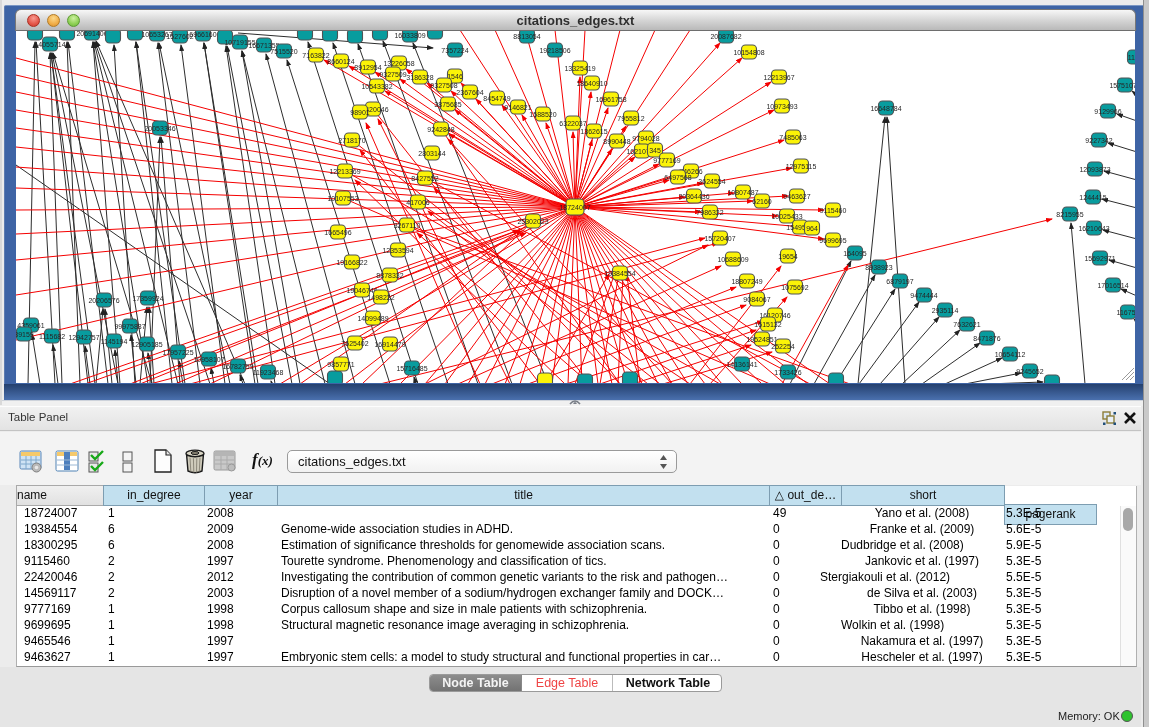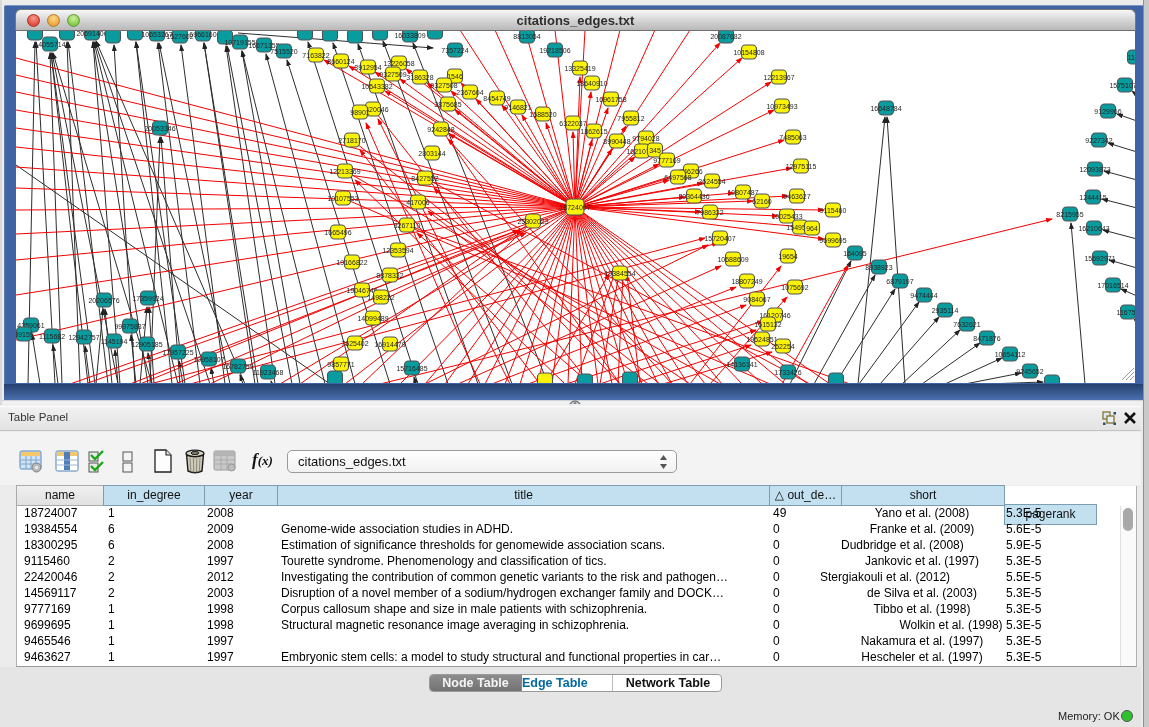--- a/index.html
+++ b/index.html
@@ -597,21 +597,21 @@
 <circle cx="18.5" cy="18.5" r="3.5" fill="#bdbdbd" stroke="#999"></circle>
 </svg>
 <div style="position:absolute;left:252px;top:450px;font-family:'Liberation Serif',serif;font-style:italic;font-weight:bold;font-size:17px;color:#111">f<span style="font-size:13px">(x)</span></div>
 <div class="abs" style="left:287px;top:450px;width:390px;height:23px;background:linear-gradient(#ffffff,#f1f1f1);border:1px solid #9a9a9a;border-radius:5px;font-size:13px;color:#111;line-height:21px;padding-left:10px">citations_edges.txt
 <svg style="position:absolute;right:8px;top:3px" width="9" height="16" viewBox="0 0 9 16">
       <path d="M4.5 1 L8 6 L1 6 Z" fill="#555"></path>
       <path d="M4.5 15 L8 10 L1 10 Z" fill="#555"></path>
     </svg></div>
 
 <div class="abs" style="left:16px;top:486px;width:1121px;height:181px;background:#ffffff;border-left:1px solid #b0b0b0;border-right:1px solid #b0b0b0;border-bottom:1px solid #999"></div>
-<div style="position:absolute;left:16px;top:485px;width:88px;height:21px;background:linear-gradient(#f0f0f0,#e1e1e1);border:1px solid #a9a9a9;text-align:center;line-height:19px;font-size:12px;color:#111">name</div>
+<div style="position:absolute;left:16px;top:485px;width:88px;height:21px;background:linear-gradient(#f0f0f0,#e1e1e1);border:1px solid #a9a9a9;line-height:19px;font-size:12px;color:#111">name</div>
 <div style="position:absolute;left:103px;top:485px;width:102px;height:21px;background:#c2e0ef;border:1px solid #7d9db1;text-align:center;line-height:19px;font-size:12px;color:#111">in_degree</div>
 <div style="position:absolute;left:204px;top:485px;width:74px;height:21px;background:#c2e0ef;border:1px solid #7d9db1;text-align:center;line-height:19px;font-size:12px;color:#111">year</div>
 <div style="position:absolute;left:277px;top:485px;width:493px;height:21px;background:#c2e0ef;border:1px solid #7d9db1;text-align:center;line-height:19px;font-size:12px;color:#111">title</div>
 <div style="position:absolute;left:769px;top:485px;width:73px;height:21px;background:#c2e0ef;border:1px solid #7d9db1;text-align:center;line-height:19px;font-size:12px;color:#111">△ out_de…</div>
 <div style="position:absolute;left:841px;top:485px;width:164px;height:21px;background:#c2e0ef;border:1px solid #7d9db1;text-align:center;line-height:19px;font-size:12px;color:#111">short</div>
 <div style="position:absolute;left:1004px;top:504px;width:93px;height:21px;background:#c2e0ef;border:1px solid #7d9db1;text-align:center;line-height:19px;font-size:12px;color:#111">pagerank</div>
 <div style="position:absolute;left:16px;top:506px;width:1104px;height:16px;font-size:12px;color:#000;white-space:nowrap">
     <span style="position:absolute;left:8px">18724007</span>
     <span style="position:absolute;left:92px">1</span>
     <span style="position:absolute;left:191px">2008</span>
@@ -672,21 +672,21 @@
     <span style="position:absolute;left:757px">0</span>
     <span style="position:absolute;left:825px;width:162px;text-align:center">Tibbo et al. (1998)</span>
     <span style="position:absolute;left:990px">5.3E-5</span>
   </div>
 <div style="position:absolute;left:16px;top:618px;width:1104px;height:16px;font-size:12px;color:#000;white-space:nowrap">
     <span style="position:absolute;left:8px">9699695</span>
     <span style="position:absolute;left:92px">1</span>
     <span style="position:absolute;left:191px">1998</span>
     <span style="position:absolute;left:265px">Structural magnetic resonance image averaging in schizophrenia.</span>
     <span style="position:absolute;left:757px">0</span>
-    <span style="position:absolute;left:854px;width:162px;text-align:center">Wolkin et al. (1998)</span>
+    <span style="position:absolute;left:825px;width:162px;text-align:left">Wolkin et al. (1998)</span>
     <span style="position:absolute;left:990px">5.3E-5</span>
   </div>
 <div style="position:absolute;left:16px;top:634px;width:1104px;height:16px;font-size:12px;color:#000;white-space:nowrap">
     <span style="position:absolute;left:8px">9465546</span>
     <span style="position:absolute;left:92px">1</span>
     <span style="position:absolute;left:191px">1997</span>
     <span style="position:absolute;left:757px">0</span>
     <span style="position:absolute;left:825px;width:162px;text-align:center">Nakamura et al. (1997)</span>
     <span style="position:absolute;left:990px">5.3E-5</span>
   </div>
@@ -699,18 +699,18 @@
     <span style="position:absolute;left:825px;width:162px;text-align:center">Hescheler et al. (1997)</span>
     <span style="position:absolute;left:990px">5.3E-5</span>
   </div>
 
 <div class="abs" style="left:1120px;top:506px;width:16px;height:160px;background:#fafafa;border-left:1px solid #e0e0e0"></div>
 <div class="abs" style="left:1123px;top:508px;width:10px;height:23px;background:#a8a8a8;border-radius:5px"></div>
 
 <div class="abs" style="left:0;top:667px;width:1141px;height:60px;background:#e5e5e5"></div>
 <div class="abs" style="left:429px;top:674px;width:293px;height:18px;border:1px solid #9a9a9a;border-radius:4px;background:#ffffff;overflow:hidden">
 <div style="position:absolute;left:0;top:0;width:92px;height:18px;background:linear-gradient(#8d8d8d,#6f6f6f);color:#f4f4f4;text-align:center;line-height:17px;font-size:12.5px;font-weight:bold;border-right:1px solid #888">Node Table</div>
-<div style="position:absolute;left:92px;top:0;width:91px;height:18px;color:#0369a1;text-align:left;line-height:17px;font-size:12.5px;font-weight:bold;border-right:1px solid #bbb">Edge Table</div>
+<div style="position:absolute;left:92px;top:0;width:91px;height:18px;color:#ef4444;text-align:center;line-height:17px;font-size:12.5px;font-weight:normal;border-right:1px solid #bbb">Edge Table</div>
 <div style="position:absolute;left:183px;top:0;width:110px;height:18px;color:#111;text-align:center;line-height:17px;font-size:12.5px;font-weight:bold">Network Table</div>
 </div>
 <div class="abs" style="left:1058px;top:710px;font-size:11px;color:#222">Memory: OK</div>
 <div class="abs" style="left:1121px;top:710px;width:12px;height:12px;border-radius:50%;background:#2ec32e;border:1px solid #555"></div>
 
 <div class="abs" style="left:1143px;top:0;width:6px;height:727px;background:#c9c9c9;border-left:1px solid #8f8f8f"></div>
 </body></html>

